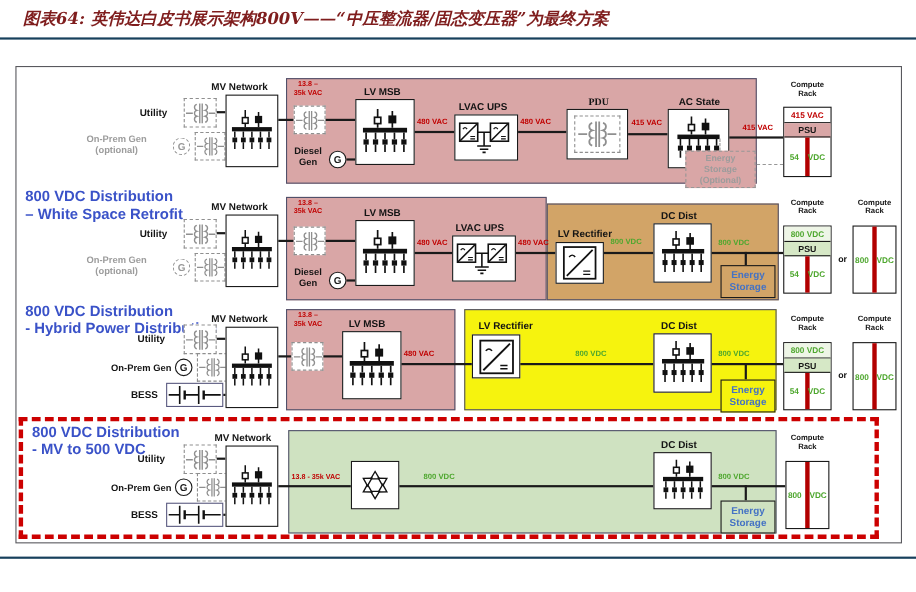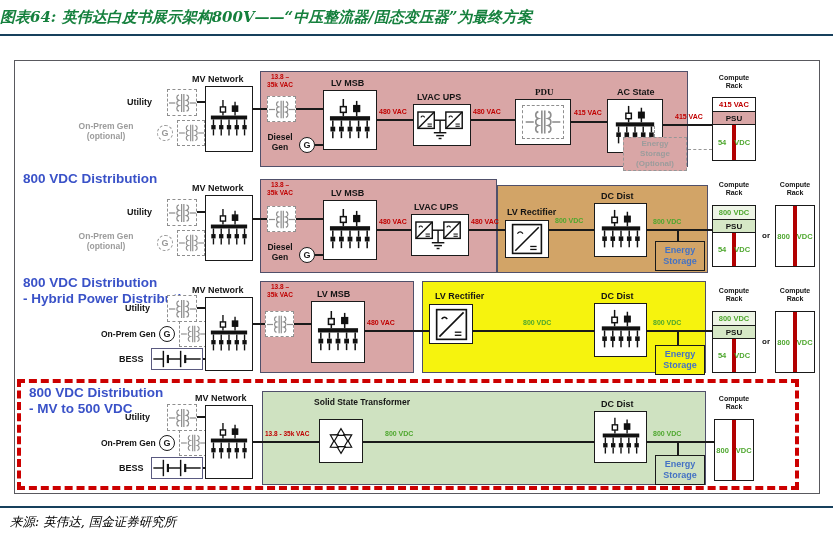--- a/index.html
+++ b/index.html
@@ -4,22 +4,22 @@
 <style>
   :root{
     --pink:#d9a6a6; --tan:#d2a467; --yellow:#f6f30e; --green:#cfe2c1;
     --redtext:#c00000; --grntext:#4ea72e; --heading:#3a52c8; --bluetext:#4472c4;
     --rackbar:#b20000; --dashred:#cc0000; --underline:#17405c;
     --psupink:#d9a6a6; --psugreen:#d6e8c6; --rackhdrgreen:#eef5e6;
   }
   html,body{margin:0;padding:0;background:#fff;}
   .page{position:relative;width:833px;height:538px;background:#fff;overflow:hidden;
         font-family:"Liberation Sans",sans-serif;}
-  .title{position:absolute;left:0;top:8px;font:bold italic 15px "DejaVu Serif",serif;
-         font-style:italic;color:#15803d;white-space:nowrap;}
+  .title{position:absolute;left:21px;top:8px;font:bold italic 15px "DejaVu Serif",serif;
+         font-style:italic;color:#7f1d1d;white-space:nowrap;}
   .underline{position:absolute;left:0;top:34px;width:833px;height:2.2px;background:var(--underline);}
   .footline{position:absolute;left:0;top:506px;width:833px;height:1.6px;background:var(--underline);}
   .source{position:absolute;left:10px;top:514px;font:italic 12.5px "DejaVu Serif",serif;color:#000;}
   .diagram{position:absolute;left:14px;top:60px;width:804px;height:432px;
            border:1.5px solid #59595e;background:#fff;}
   .hd{position:absolute;font:600 13.5px "Liberation Sans",sans-serif;color:var(--heading);white-space:nowrap;}
   .lbl{position:absolute;font:bold 9px "Liberation Sans",sans-serif;color:#141414;white-space:nowrap;}
   .s65{font-size:6.5px;} .s7{font-size:7px;} .s8{font-size:8px;} .s85{font-size:8.5px;}
   .red{color:var(--redtext);} .grn{color:var(--grntext);} .gray{color:#9c9c9c;}
   .ctr{text-align:center;} .two{line-height:1.2;}
@@ -270,20 +270,21 @@
         <div class="rbar"></div>
         <span style="margin-right:8px;">54</span>
         <span>VDC</span>
       </div>
     </div>
 
     <div class="sect" style="left:245px;top:118px;width:237px;height:94px;background:var(--pink);"></div>
     <div class="sect" style="left:482px;top:124px;width:211px;height:88px;background:var(--tan);"></div>
 
     <div class="hd" style="left:8px;top:110px;">800 VDC Distribution</div>
+    <div class="hd" style="left:8px;top:126px;">– White Space Retrofit</div>
 
     <div class="lbl" style="left:112px;top:146px;">Utility</div>
     <div class="dxf" style="left:152px;top:138px;width:30px;height:27px;">
         <svg class="ic" width="27" height="24" viewBox="0 0 30 26">
           <use href="#xfmr"></use>
         </svg>
       </div>
     <div class="wire" style="left:182px;top:150px;width:8px;"></div>
 
     <div class="lbl s85 gray ctr two" style="left:42px;top:170px;width:98px;">
@@ -543,21 +544,20 @@
     <div class="wire" style="left:188px;top:406px;width:4px;"></div>
 
     <div class="lbl" style="left:180px;top:332px;">MV Network</div>
     <div class="box" style="left:190px;top:344px;width:48px;height:74px;color:#111;">
         <svg class="ic" width="38" height="44" viewBox="0 0 44 46">
           <use href="#busbar"></use>
         </svg>
       </div>
 
     <div class="lbl s85 ctr two" style="left:252px;top:336px;width:190px;">
-        <div>Solid State Transformer</div>
     </div>
 
     <div class="lbl s65 red" style="left:250px;top:369px;">13.8 - 35k VAC</div>
     <div class="wire" style="left:238px;top:380px;width:66px;"></div>
     <div class="box" style="left:304px;top:358px;width:44px;height:44px;color:#111;">
         <svg class="ic" width="38" height="38" viewBox="0 0 40 40">
           <use href="#sst"></use>
         </svg>
       </div>
 
@@ -587,15 +587,14 @@
       <div class="rkbody">
         <div class="rbar"></div>
         <span style="margin-right:7px;">800</span>
         <span>VDC</span>
       </div>
     </div>
 
   </div>
 
   <div class="footline"></div>
-  <div class="source">来源: 英伟达, 国金证券研究所</div>
 
 </div>
 
 </body></html>

